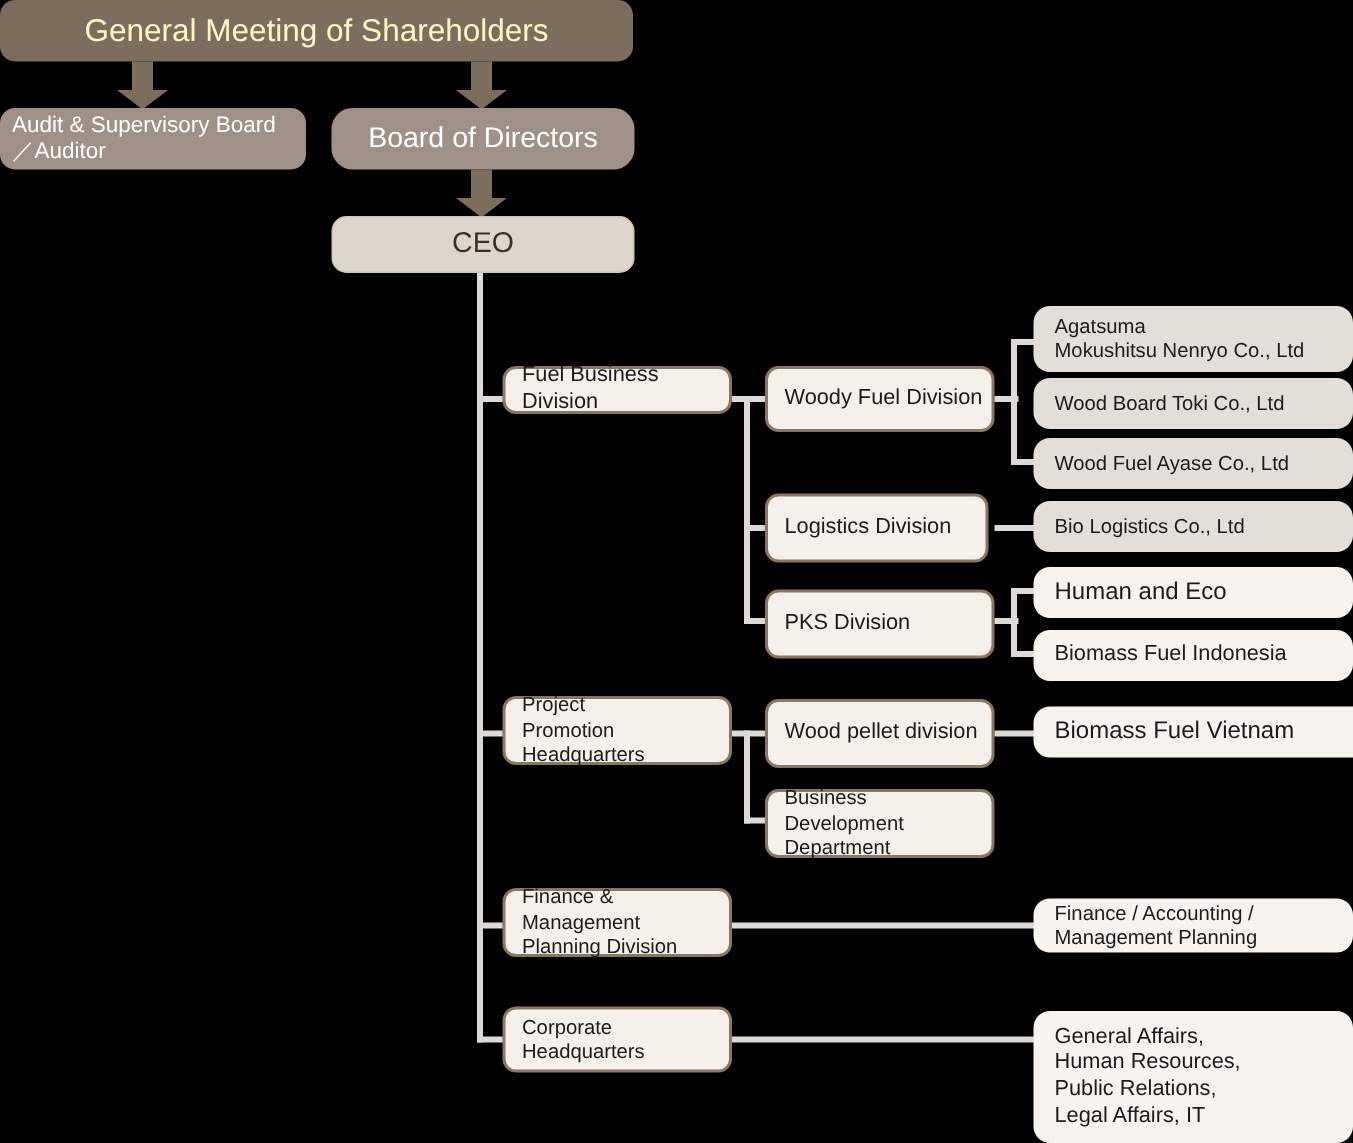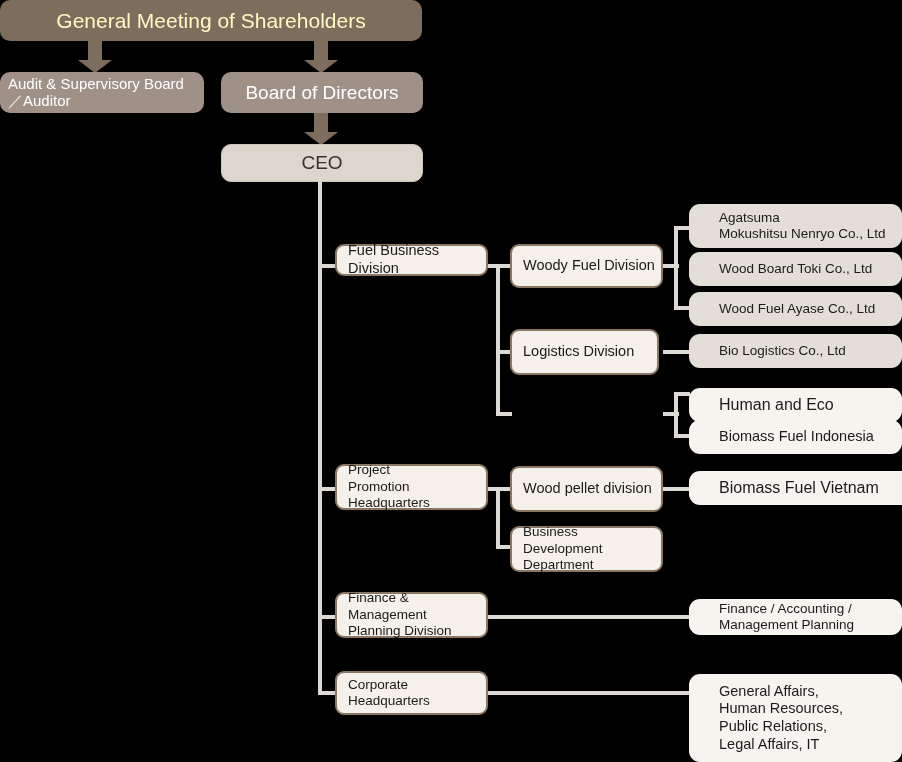--- a/index.html
+++ b/index.html
@@ -71,20 +71,21 @@
   .node-tier2 {
     background: #9f9187;
     color: #ffffff;
     font-size: 15px;
     border-radius: 10px;
   }
   .node-tier2.centered {
     align-items: center;
     text-align: right;
     font-size: 19px;
+    border-radius: 14px;
   }
   .node-tier2 .txt-left {
     padding-left: 8px;
     line-height: 1.12;
   }
 
   
   .node-ceo {
     background: #ded6cd;
     border: 1px solid #cfc5ba;
@@ -105,21 +106,21 @@
     line-height: 1.22;
     box-shadow: 1px 2px 2px rgba(0,0,0,0.35);
   }
   .node-div.fs15 { font-size: 14.5px; }
 
   
   .node-co {
     background: #e3dfd8;
     color: #1b1b1b;
     font-size: 13.5px;
-    padding-left: 30px;
+    padding-left: 14px;
     line-height: 1.22;
     border-radius: 11px;
   }
   
   .node-co.white { background: #f7f4ef; }
   .node-co.big   { font-size: 16px; }
   .node-co.med   { font-size: 14.5px; }
 </style>
 </head>
 <body>
@@ -173,20 +174,21 @@
   <div class="line line-h" style="left:496px; top:412px; width:16px;"></div>
 
   <div class="line line-h" style="left:488px; top:487px; width:24px;"></div>
   <div class="line line-v" style="left:496px; top:487px; height:62px;"></div>
   <div class="line line-h" style="left:496px; top:545px; width:16px;"></div>
 
   <div class="node node-div fs15" style="left:510px; top:244px; width:153px; height:44px;">Woody Fuel Division</div>
 
   <div class="node node-div fs15" style="left:510px; top:329px; width:149px; height:46px;">Logistics Division</div>
 
+  <div class="node node-div fs15" style="left:510px; top:393px; width:153px; height:46px;">PKS Division</div>
 
   <div class="node node-div fs15" style="left:510px; top:466px; width:153px; height:46px;">Wood pellet division</div>
 
   <div class="node node-div" style="left:510px; top:526px; width:153px; height:46px;">Business Development
 Department</div>
 
   <div class="line line-h" style="left:663px; top:264px; width:16px;"></div>
   <div class="line line-v" style="left:674px; top:226px; height:84px;"></div>
   <div class="line line-h" style="left:674px; top:226px; width:16px;"></div>
   <div class="line line-h" style="left:674px; top:306px; width:16px;"></div>
@@ -206,21 +208,21 @@
 
   <div class="node node-co" style="left:689px; top:204px; width:213px; height:44px;">Agatsuma
 Mokushitsu Nenryo Co., Ltd</div>
 
   <div class="node node-co" style="left:689px; top:252px; width:213px; height:34px;">Wood Board Toki Co., Ltd</div>
 
   <div class="node node-co" style="left:689px; top:292px; width:213px; height:34px;">Wood Fuel Ayase Co., Ltd</div>
 
   <div class="node node-co" style="left:689px; top:334px; width:213px; height:34px;">Bio Logistics Co., Ltd</div>
 
-  <div class="node node-co white big" style="left:689px; top:388px; width:213px; height:34px;">Human and Eco</div>
+  <div class="node node-co white big" style="left:689px; top:378px; width:213px; height:34px;">Human and Eco</div>
 
   <div class="node node-co white med" style="left:689px; top:420px; width:213px; height:34px;">Biomass Fuel Indonesia</div>
 
   <div class="node node-co white big" style="left:689px; top:471px; width:257px; height:34px;">Biomass Fuel Vietnam</div>
 
   <div class="node node-co white med" style="left:689px; top:674px; width:213px; height:88px;">General Affairs,
 Human Resources,
 Public Relations,
 Legal Affairs, IT</div>
 

